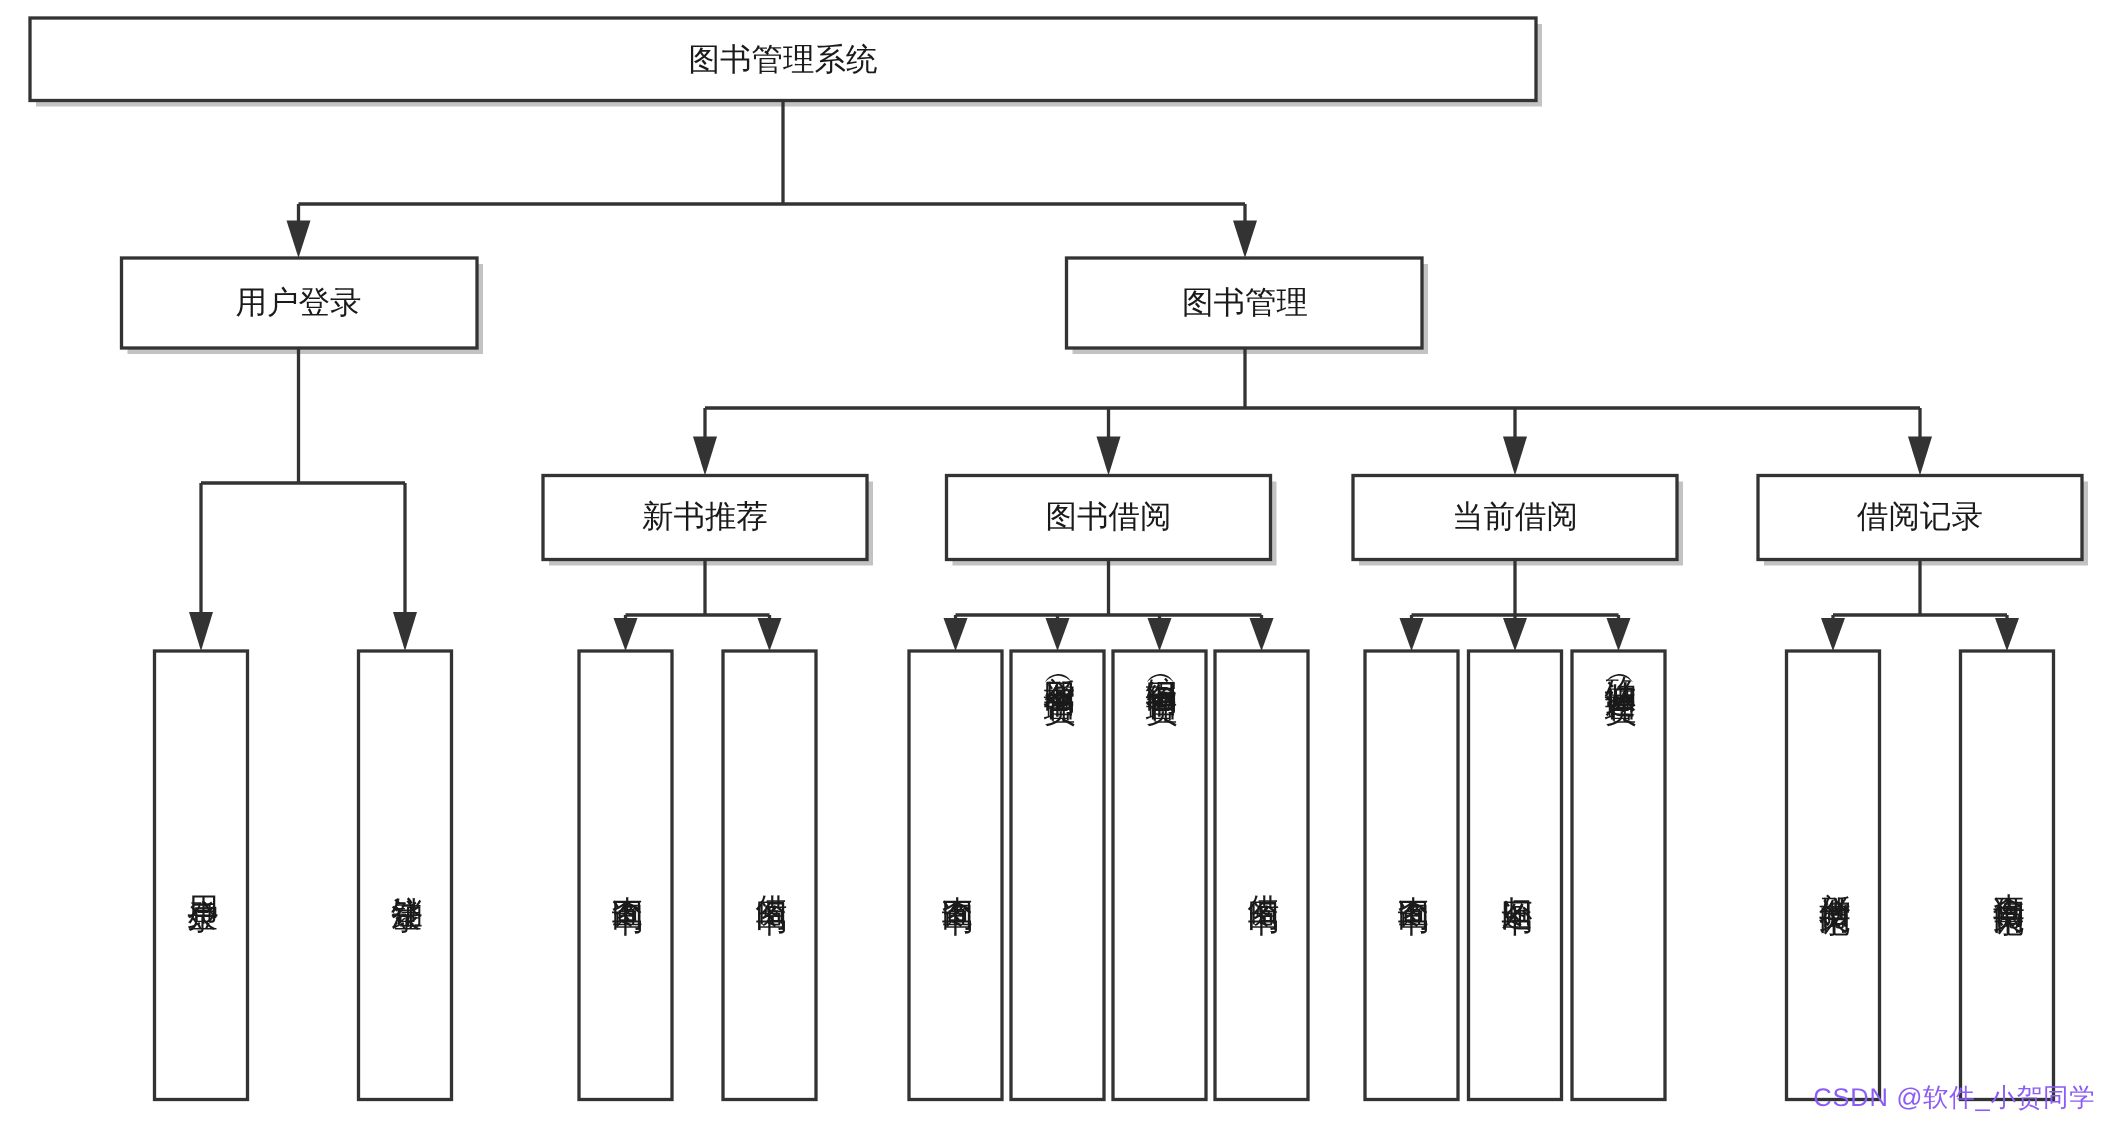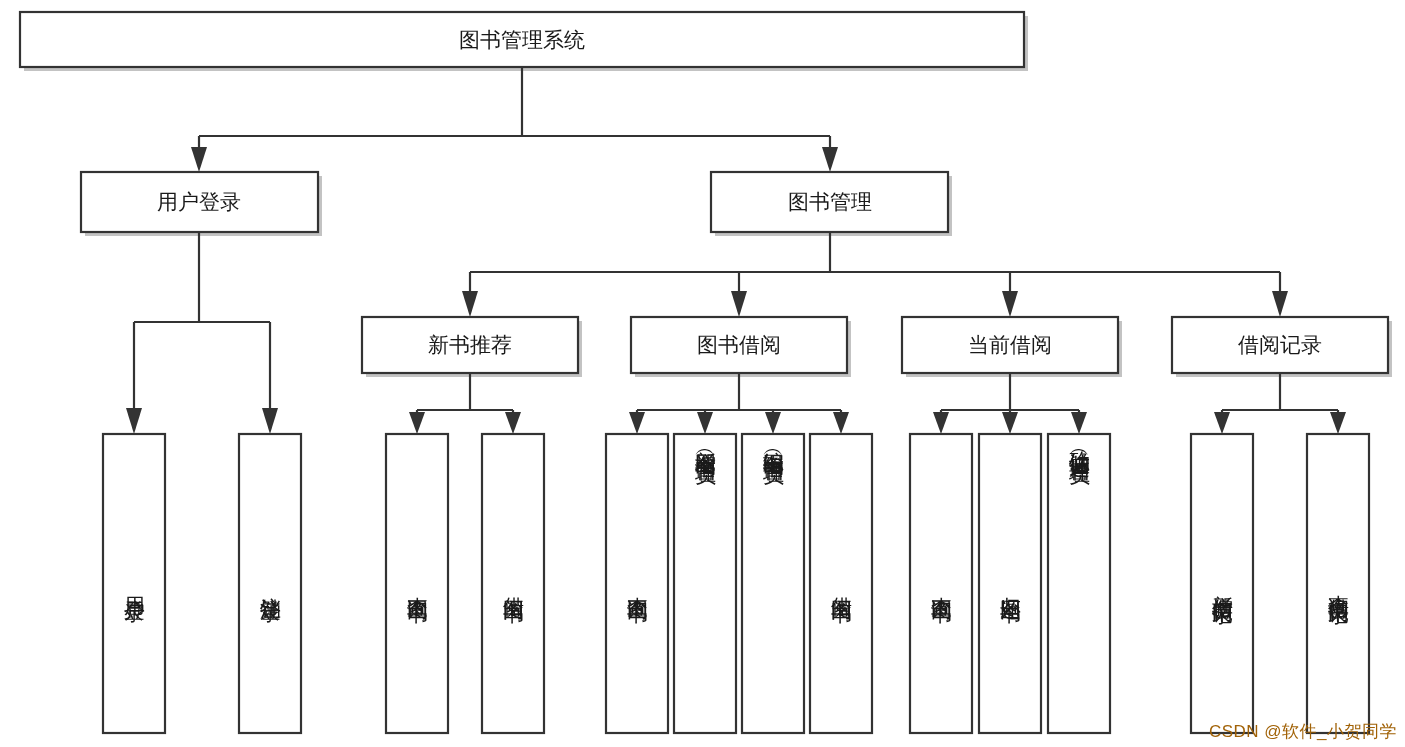--- a/index.html
+++ b/index.html
@@ -70,21 +70,21 @@
     color: #1a1a1a;
     letter-spacing: 2px;
     white-space: nowrap;
   }
   .watermark {
     position: absolute;
     right: 8px;
     bottom: 4px;
     font-family: "Liberation Sans", "DejaVu Sans", sans-serif;
     font-size: 17px;
-    color: #a16207;
+    color: #8b5cf6;
     letter-spacing: 0.5px;
     white-space: nowrap;
   }
 </style>
 </head>
 <body>
 
 <div id="diagram-root">
 
   <svg id="tree-svg" viewBox="0 0 1405 747">

